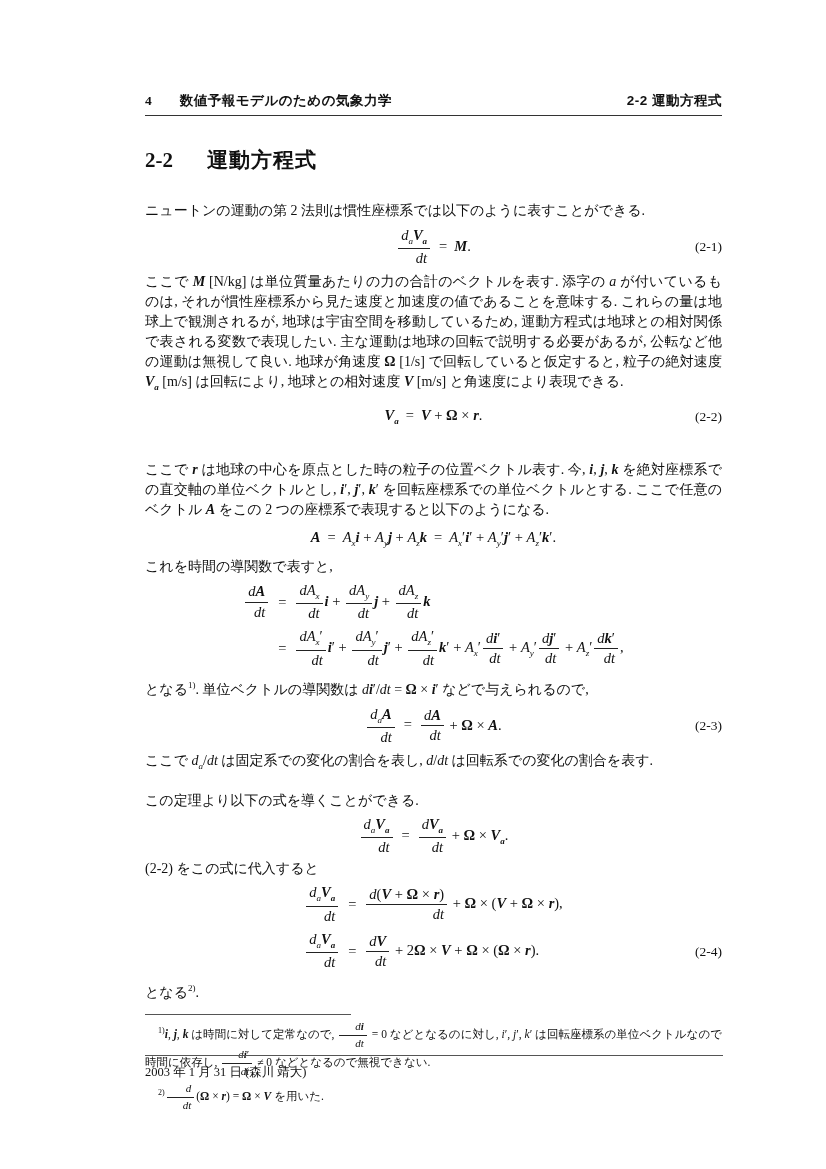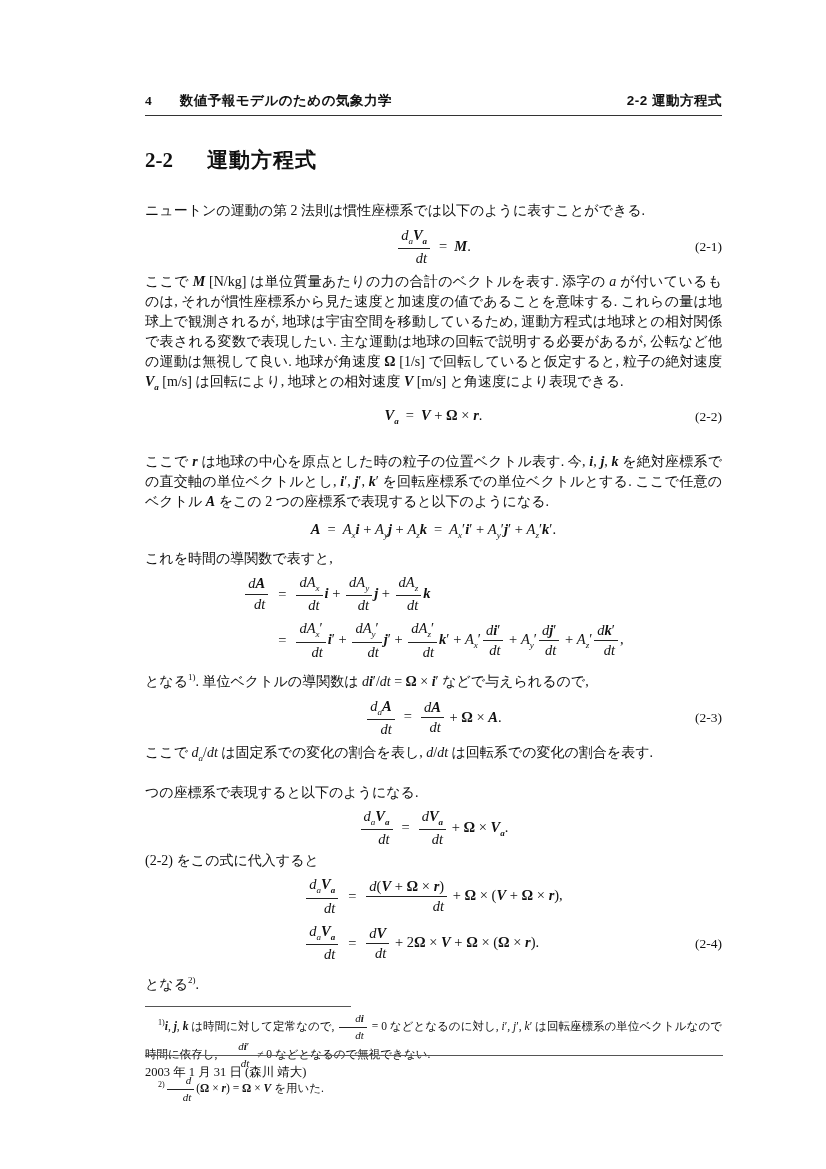--- a/index.html
+++ b/index.html
@@ -89,21 +89,21 @@
       <span class="eq-tag">(2-1)</span>
     </div>
 
     <p class="para" style="margin-top:5px;">ここで <span class="v">M</span> [N/kg] は単位質量あたりの力の合計のベクトルを表す. 添字の <i>a</i> が付いているものは, それが慣性座標系から見た速度と加速度の値であることを意味する. これらの量は地球上で観測されるが, 地球は宇宙空間を移動しているため, 運動方程式は地球との相対関係で表される変数で表現したい. 主な運動は地球の回転で説明する必要があるが, 公転など他の運動は無視して良い. 地球が角速度 <span class="bo">Ω</span> [1/s] で回転していると仮定すると, 粒子の絶対速度 <span class="v">V</span><sub class="v">a</sub> [m/s] は回転により, 地球との相対速度 <span class="v">V</span> [m/s] と角速度により表現できる.</p>
 
     <div class="eq" style="margin-top:11px;">
       <span><span class="v">V</span><sub class="v">a</sub><span class="r">=</span><span class="v">V</span> + <span class="bo">Ω</span> × <span class="v">r</span>.</span>
       <span class="eq-tag">(2-2)</span>
     </div>
 
-    <p class="para" style="margin-top:25px;">ここで <span class="v">r</span> は地球の中心を原点とした時の粒子の位置ベクトル表す. 今, <span class="v">i</span>, <span class="v">j</span>, <span class="v">k</span> を絶対座標系での直交軸の単位ベクトルとし, <span class="v">i</span>′, <span class="v">j</span>′, <span class="v">k</span>′ を回転座標系での単位ベクトルとする. ここで任意のベクトル <span class="v">A</span> をこの 2 つの座標系で表現すると以下のようになる.</p>
+    <p class="para" style="margin-top:33px;">ここで <span class="v">r</span> は地球の中心を原点とした時の粒子の位置ベクトル表す. 今, <span class="v">i</span>, <span class="v">j</span>, <span class="v">k</span> を絶対座標系での直交軸の単位ベクトルとし, <span class="v">i</span>′, <span class="v">j</span>′, <span class="v">k</span>′ を回転座標系での単位ベクトルとする. ここで任意のベクトル <span class="v">A</span> をこの 2 つの座標系で表現すると以下のようになる.</p>
 
     <div class="eq" style="margin-top:9px;">
       <span><span class="v">A</span><span class="r">=</span><i>A</i><sub><i>x</i></sub><span class="v">i</span> + <i>A</i><sub><i>y</i></sub><span class="v">j</span> + <i>A</i><sub><i>z</i></sub><span class="v">k</span><span class="r">=</span><i>A</i><sub><i>x</i></sub>′<span class="v">i</span>′ + <i>A</i><sub><i>y</i></sub>′<span class="v">j</span>′ + <i>A</i><sub><i>z</i></sub>′<span class="v">k</span>′.</span>
     </div>
 
     <p class="para" style="margin-top:9px;">これを時間の導関数で表すと,</p>
 
     <div class="eq" style="margin-top:2px;">
       <table class="eqr">
           <tbody>
@@ -124,21 +124,21 @@
     <p class="para" style="margin-top:3px;">となる<sup>1)</sup>. 単位ベクトルの導関数は <i>d</i><span class="v">i</span>′/<i>dt</i> = <span class="bo">Ω</span> × <span class="v">i</span>′ などで与えられるので,</p>
 
     <div class="eq" style="margin-top:7px;">
       <span><span class="fr"><span class="fn"><i>d</i><sub><i>a</i></sub><span class="v">A</span></span><span class="fd"><i>dt</i></span></span><span class="r">=</span><span class="fr"><span class="fn"><i>d</i><span class="v">A</span></span><span class="fd"><i>dt</i></span></span> + <span class="bo">Ω</span> × <span class="v">A</span>.</span>
       <span class="eq-tag">(2-3)</span>
     </div>
 
     <p class="para" style="margin-top:6px;">ここで <i>d</i><sub><i>a</i></sub>/<i>dt</i> は固定系での変化の割合を表し, <i>d</i>/<i>dt</i> は回転系での変化の割合を表す.</p>
 
 
-    <p class="para" style="margin-top:15px;">つの座標系で表現すると以下のようになる.</p>
+    <p class="para" style="margin-top:15px;">この定理より以下の式を導くことができる.</p>
 
     <div class="eq" style="margin-top:6px;">
       <span><span class="fr"><span class="fn"><i>d</i><sub><i>a</i></sub><span class="v">V</span><sub class="v">a</sub></span><span class="fd"><i>dt</i></span></span><span class="r">=</span><span class="fr"><span class="fn"><i>d</i><span class="v">V</span><sub class="v">a</sub></span><span class="fd"><i>dt</i></span></span> + <span class="bo">Ω</span> × <span class="v">V</span><sub class="v">a</sub>.</span>
     </div>
 
     <p class="para" style="margin-top:4px;">(2-2) をこの式に代入すると</p>
 
     <div class="eq" style="margin-top:2px;">
       <table class="eqr">
           <tbody>

